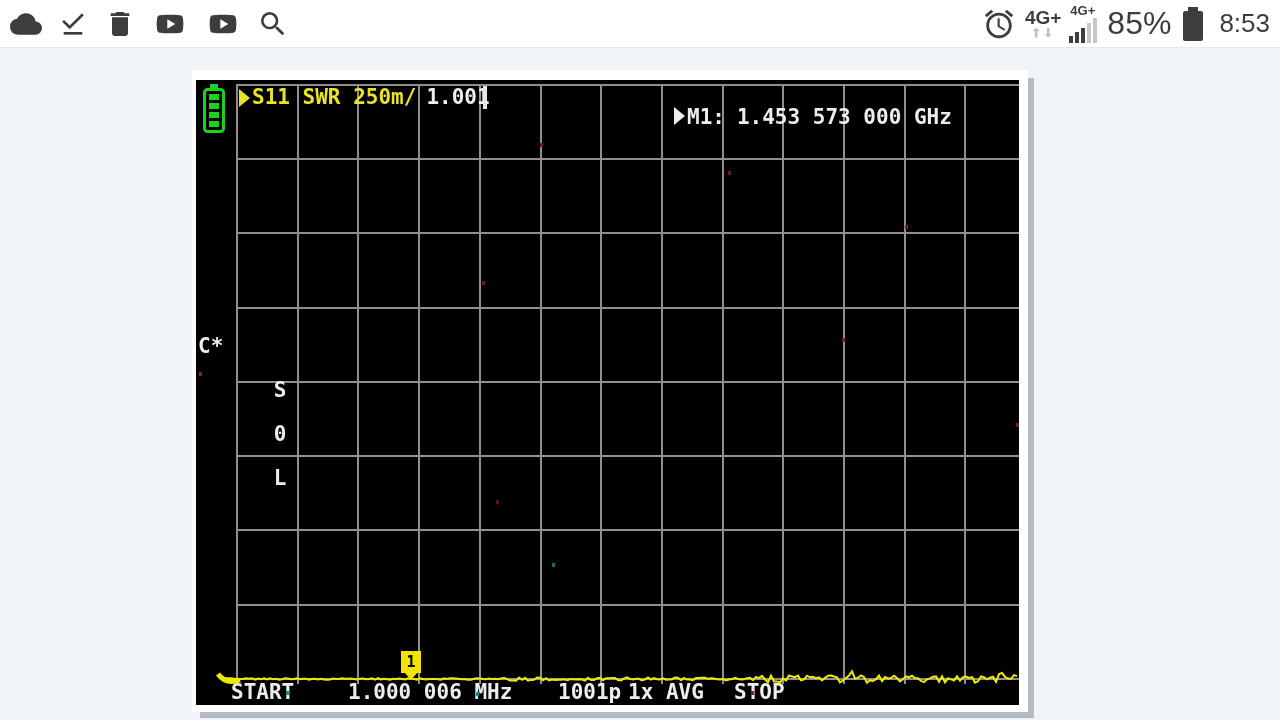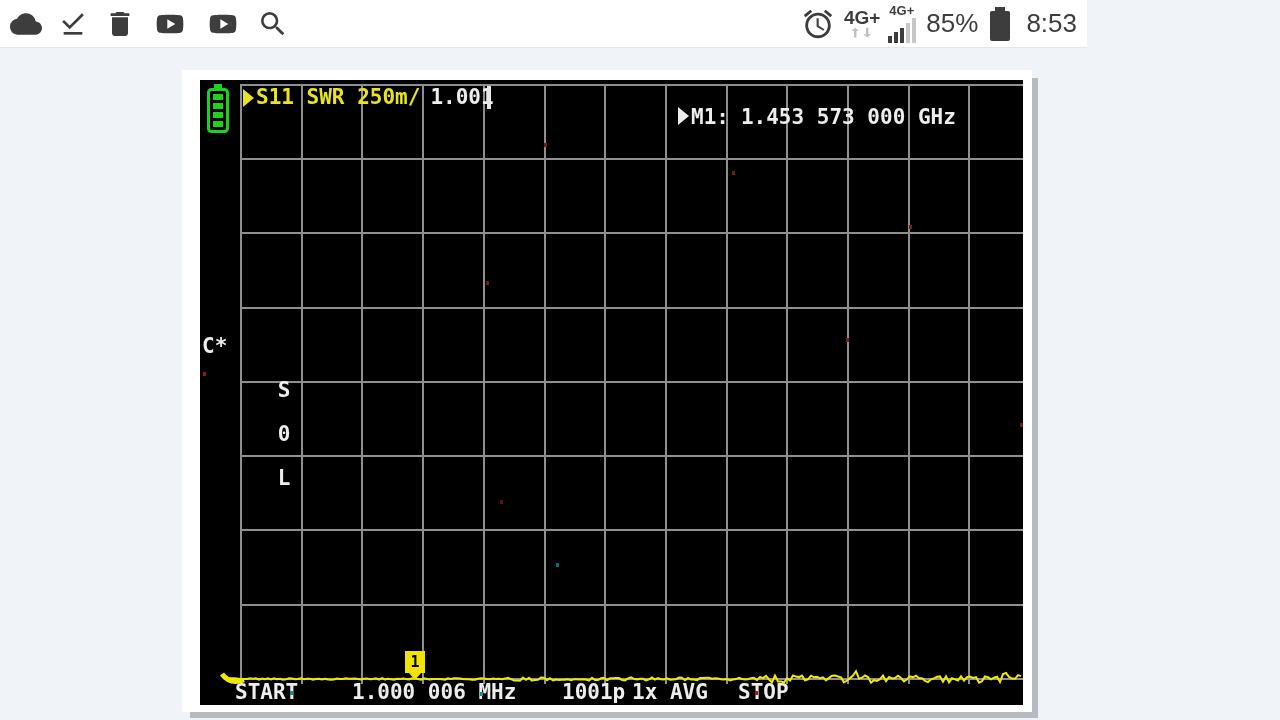--- a/index.html
+++ b/index.html
@@ -1,36 +1,36 @@
 <!DOCTYPE html>
 <html><head>
 <meta charset="utf-8">
 <style>
   html,body{margin:0;padding:0;}
   body{width:1280px;height:720px;overflow:hidden;background:#f0f3f8;
        font-family:"Liberation Sans", sans-serif;position:relative;}
 
   
-  .statusbar{position:absolute;left:0;top:0;width:1087px;height:48px;background:#ffffff;
+  .statusbar{position:absolute;left:0;top:0;width:1280px;height:48px;background:#ffffff;
              border-bottom:1px solid #e4e8ee;display:flex;align-items:center;
              justify-content:space-between;padding:0 10px;box-sizing:border-box;}
   .sb-left{display:flex;align-items:center;gap:15px;}
   .sb-right{display:flex;align-items:center;gap:9px;}
   .sb-icon{width:32px;height:32px;display:block;}
   .sb-icon path,.sb-icon rect{fill:#3d3d3d;}
-  .sb-text{color:#3d3d3d;font-size:26px;}
+  .sb-text{color:#3d3d3d;font-size:32px;}
   .sb-time{color:#3d3d3d;font-size:26px;margin-left:4px;}
   .sim{display:flex;flex-direction:column;align-items:center;line-height:1;margin-right:-2px;}
   .sim-label{font-size:19px;color:#3d3d3d;font-weight:bold;}
   .sim2{display:flex;flex-direction:column;align-items:flex-start;line-height:1;}
   .sim2-label{font-size:13px;color:#3d3d3d;font-weight:bold;margin-left:2px;}
 
   
-  .photo{position:absolute;left:182px;top:70px;background:#ffffff;
-         padding:10px 9px 7px 18px;box-shadow:7px 7px 0 -1px #b6bac1;}
+  .photo{position:absolute;left:192px;top:70px;background:#ffffff;
+         padding:10px 9px 7px 4px;box-shadow:7px 7px 0 -1px #b6bac1;}
   .screen{position:relative;width:823px;height:625px;background:#000;overflow:hidden;
           font-family:"DejaVu Sans Mono", monospace;font-weight:bold;}
 
   
   .hlines{position:absolute;left:40px;top:4px;width:783px;height:596px;
           background-image:repeating-linear-gradient(to bottom,#8f8f8f 0 2px,transparent 2px 74.25px);}
   .vlines{position:absolute;left:40px;top:4px;width:732px;height:600px;
           background-image:repeating-linear-gradient(to right,#8f8f8f 0 2px,transparent 2px 60.7px);}
 
   

